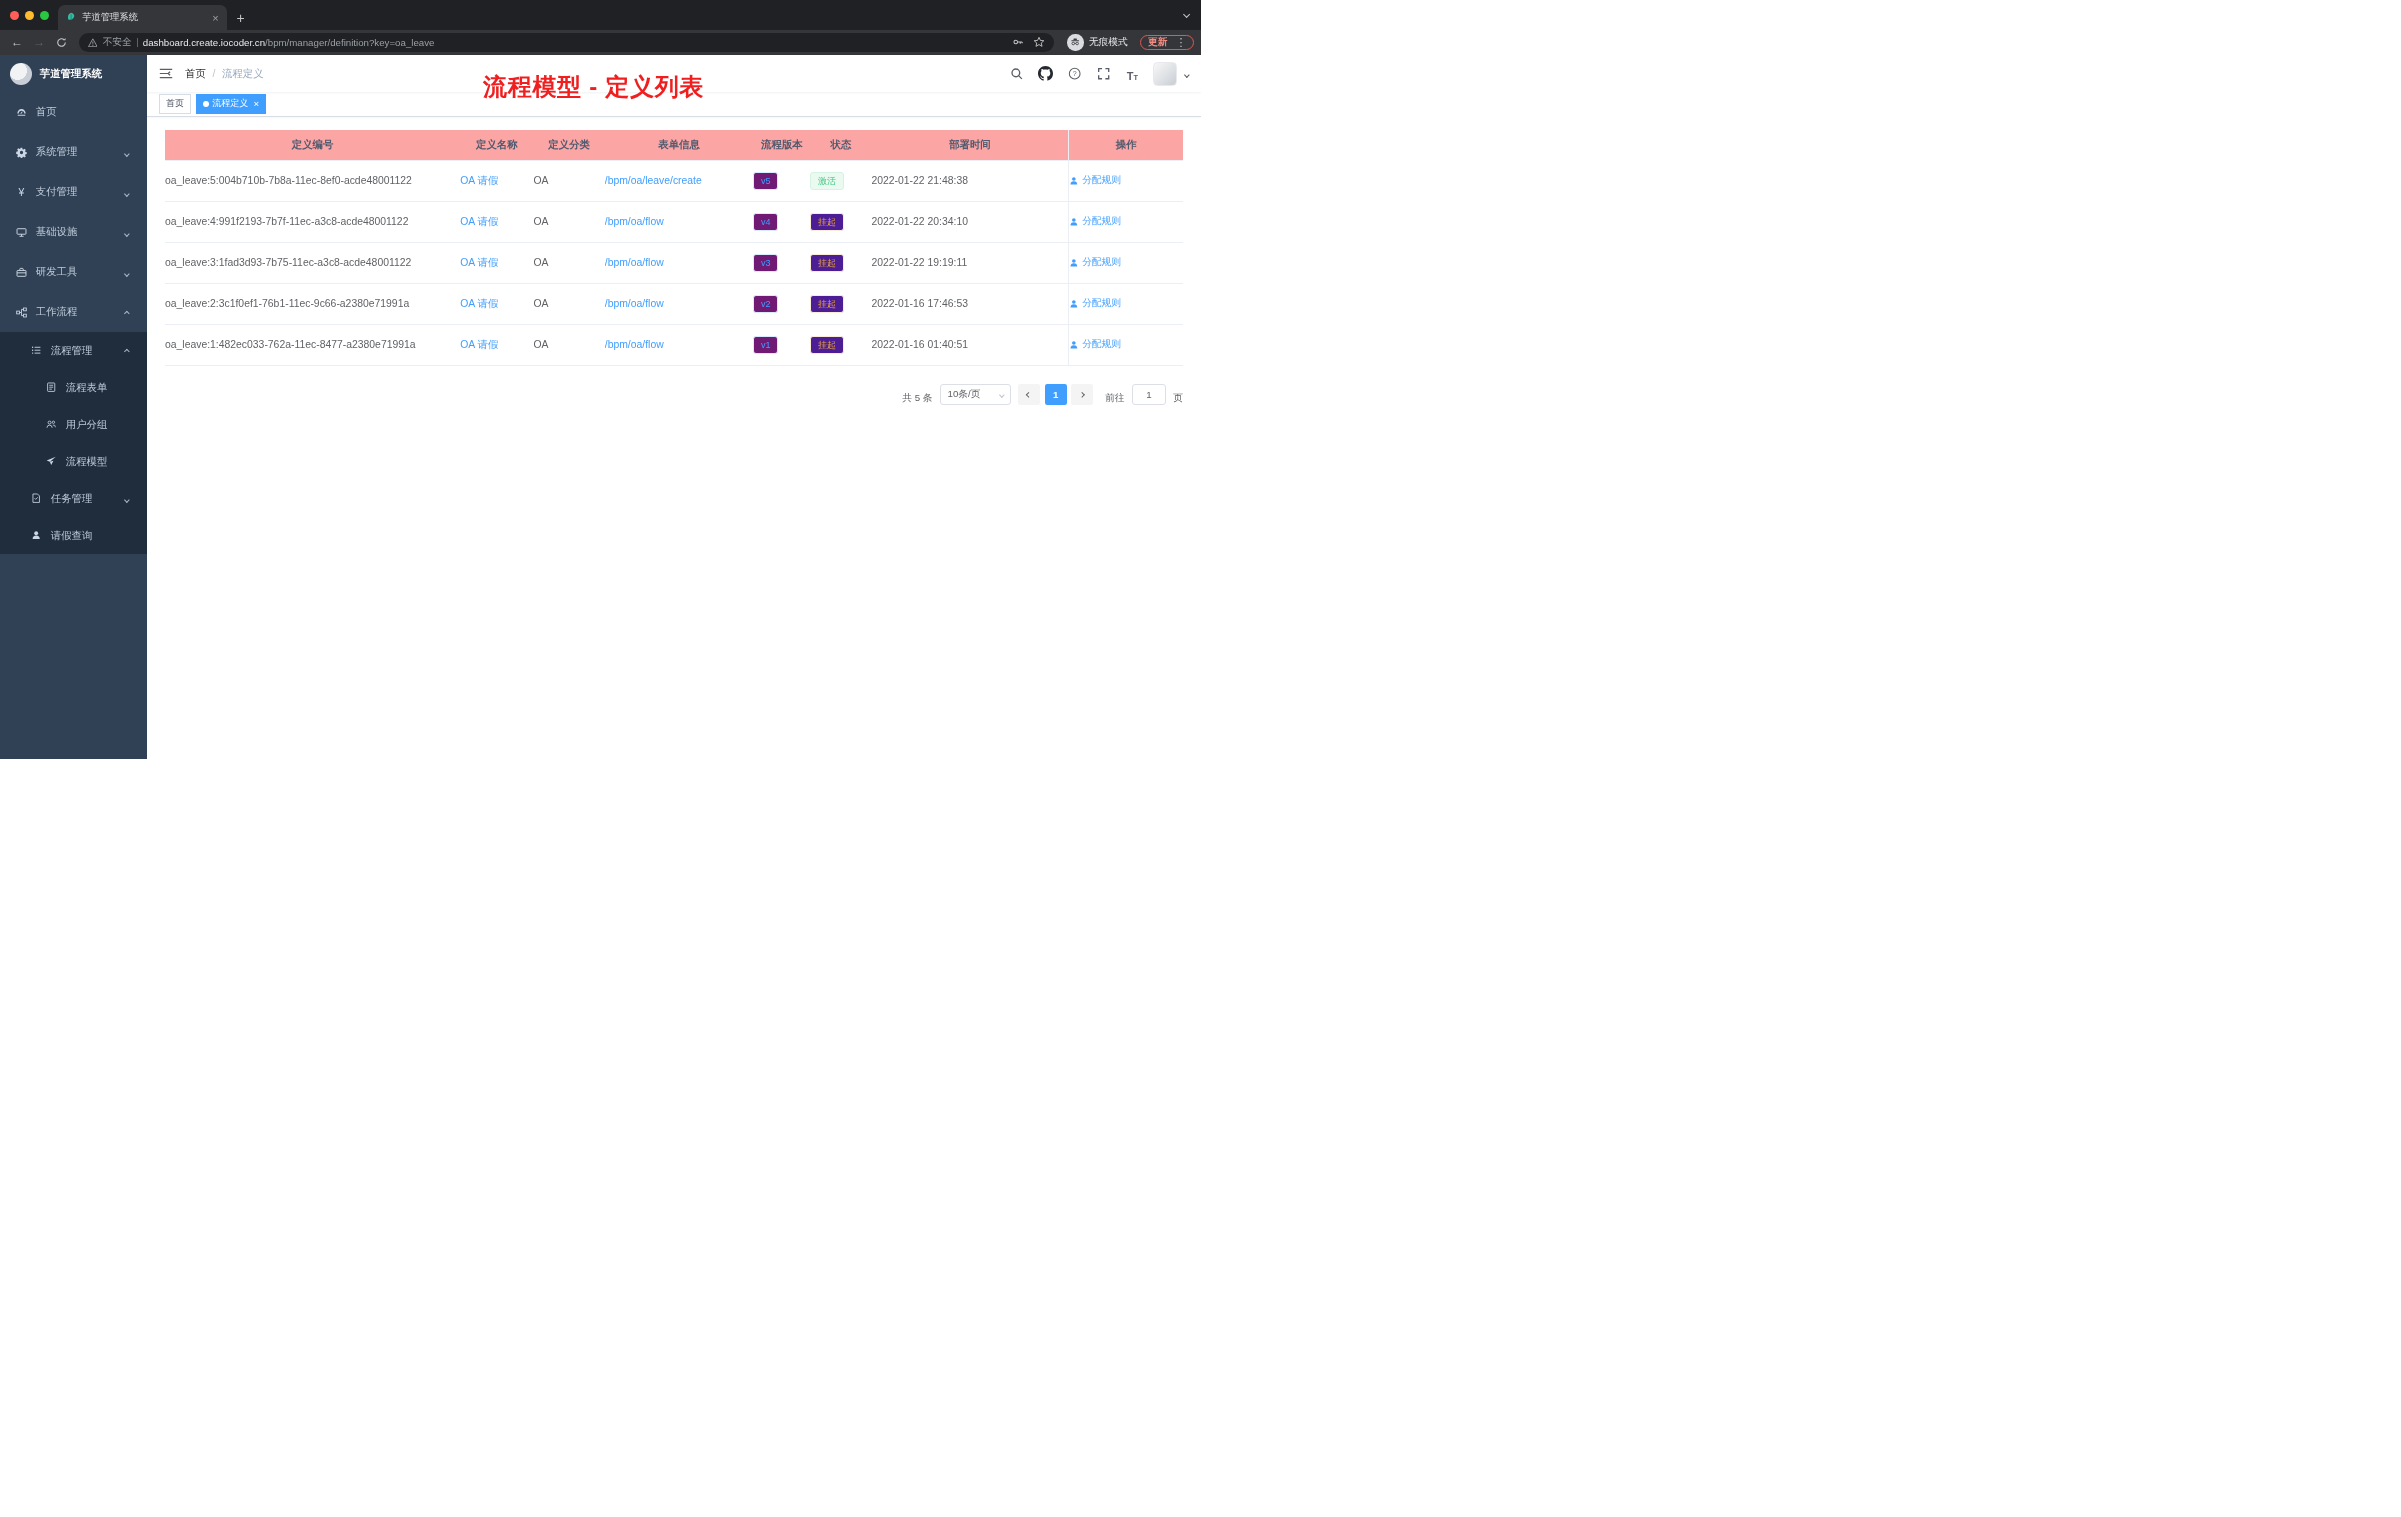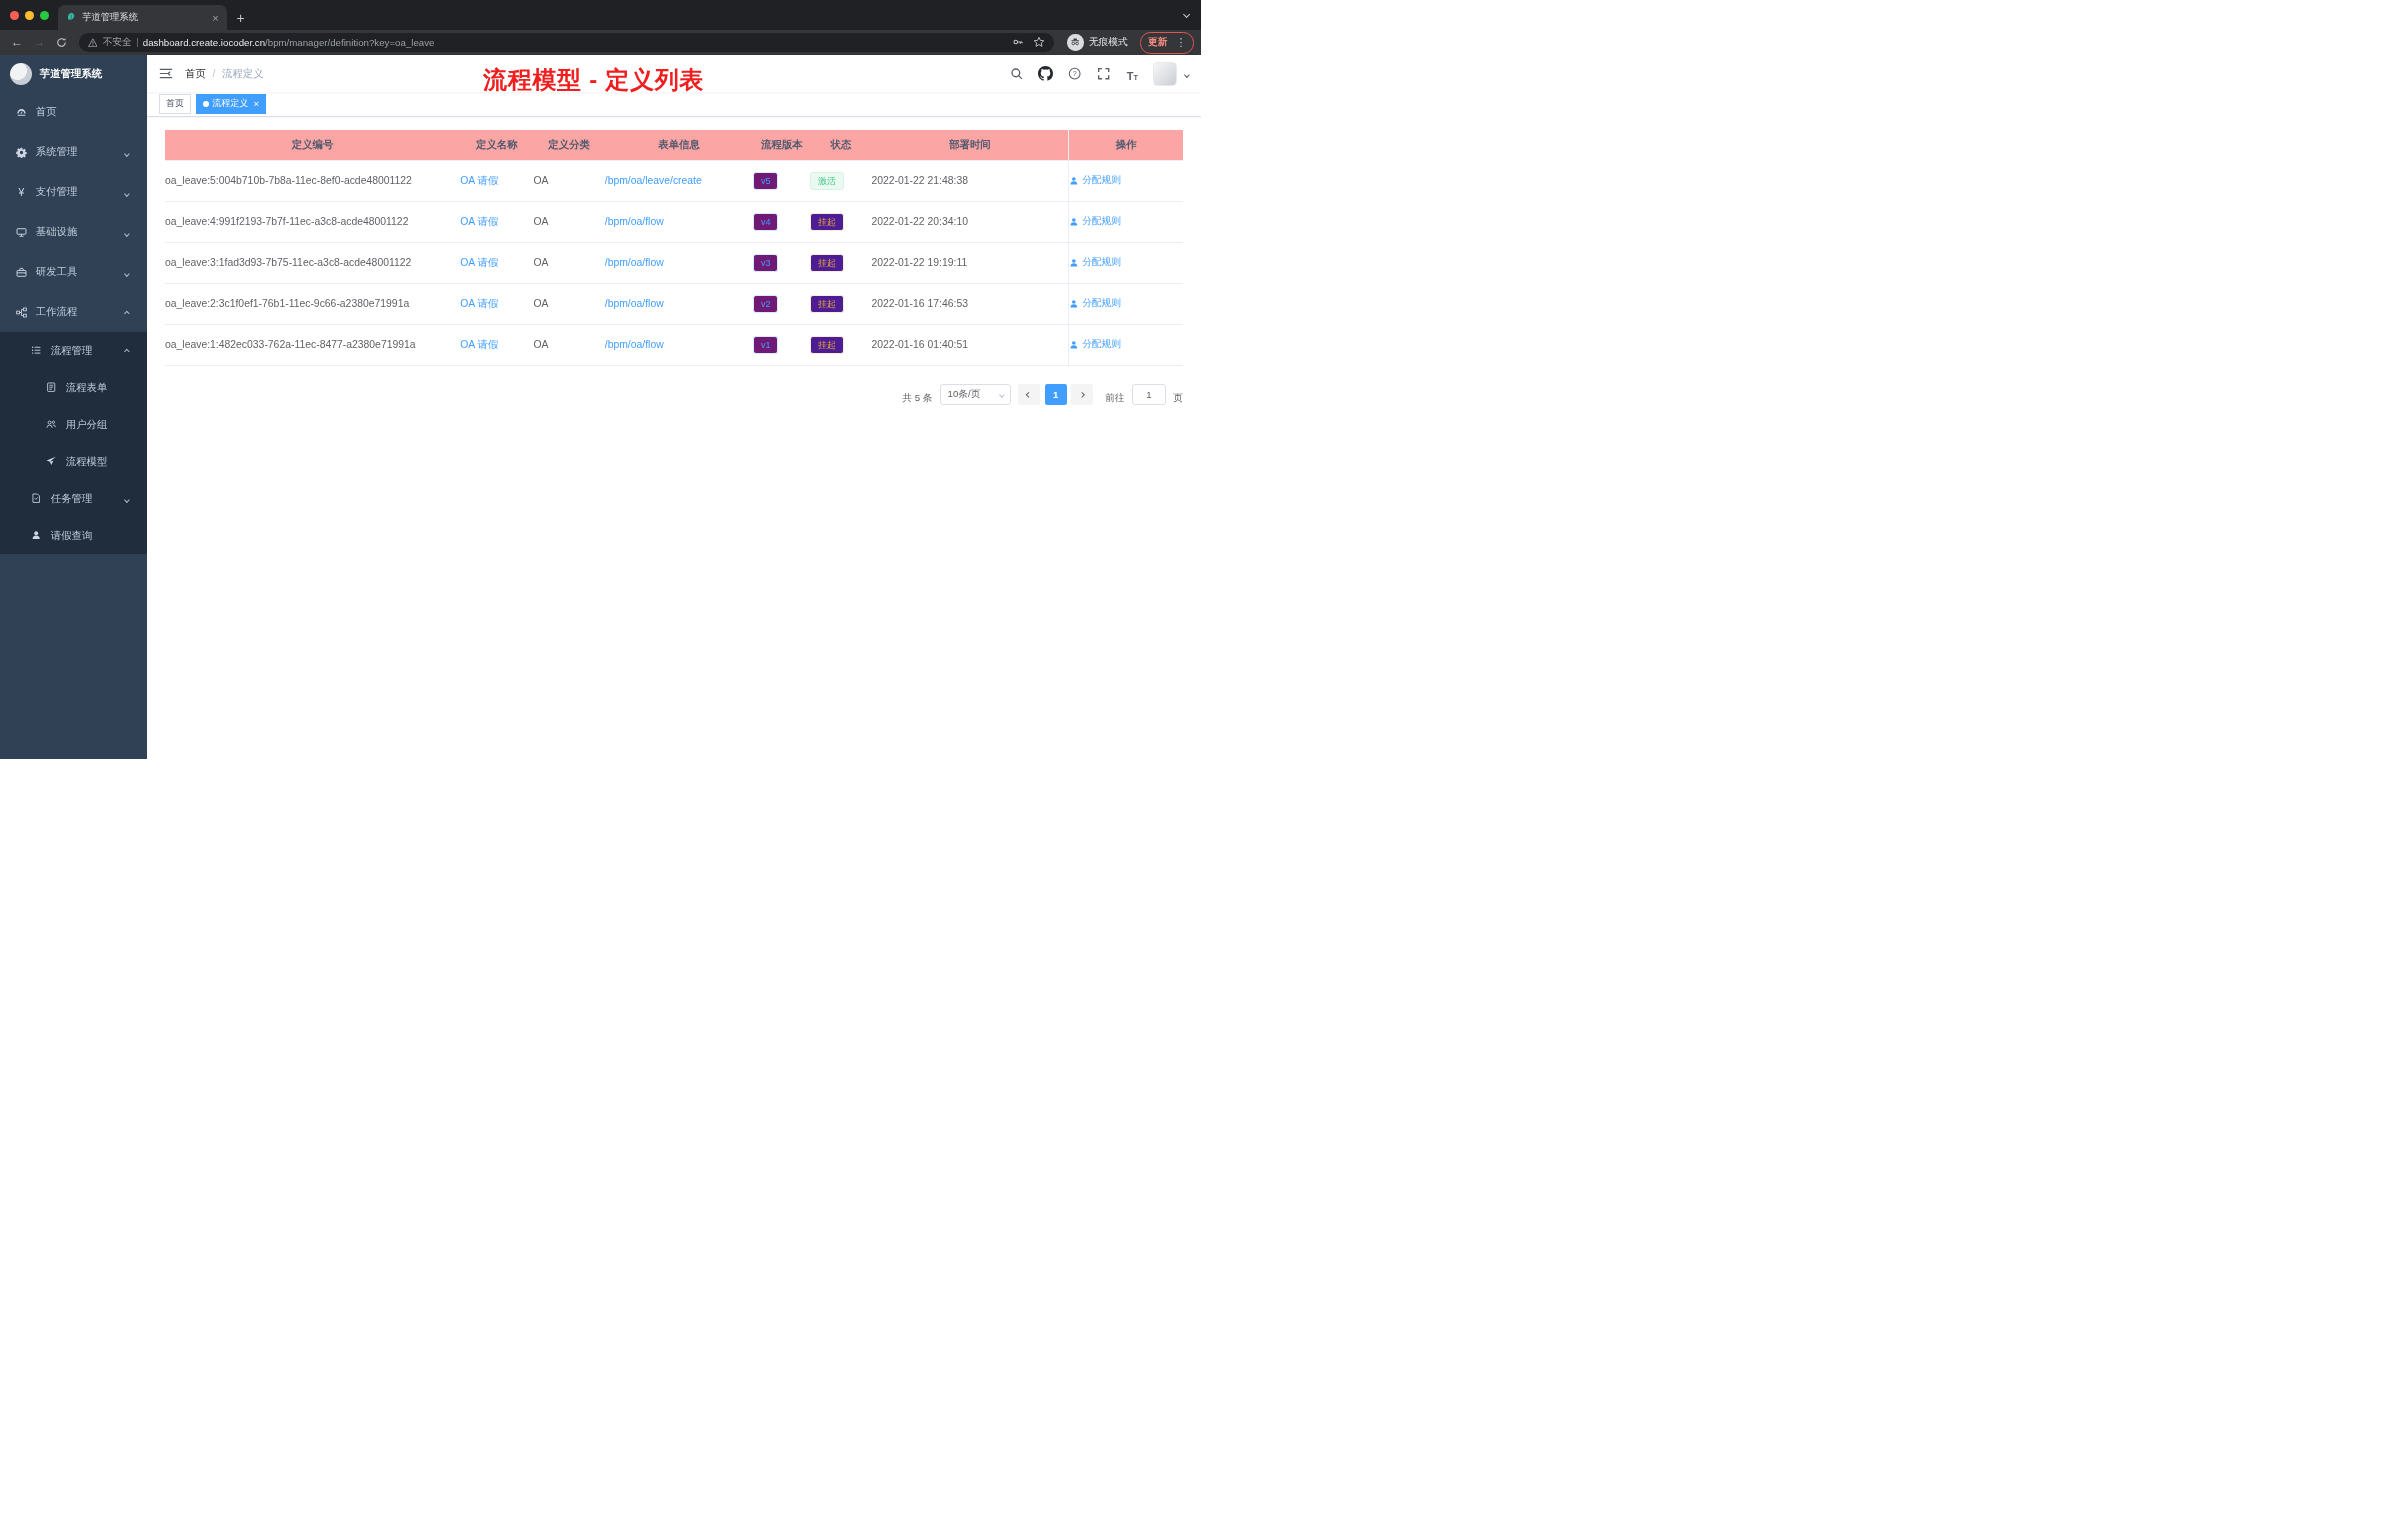--- a/index.html
+++ b/index.html
@@ -22,21 +22,21 @@
   .toolbar { height:25px; background:#35363a; display:flex; align-items:center; padding:0 7.4px; gap:3px; flex:none; }
   .nav-ico-b { width:19.3px; height:19.3px; display:flex; align-items:center; justify-content:center; color:#c4c7c5; font-size:12px; border-radius:50%; }
   .nav-ico-b.dim { color:#5f6368; }
   .urlbar { flex:1; height:19.3px; background:#202124; border-radius:9.7px; display:flex; align-items:center; padding:0 9px; margin:0 4.5px; gap:5.2px; font-size:9.7px; color:#9aa0a6; }
   .url-domain { color:#e8eaed; }
   .url-path { color:#9aa0a6; }
   .url-sep { width:0.7px; height:9.7px; background:#5f6368; }
   .url-right { margin-left:auto; display:flex; align-items:center; gap:9px; }
   .incog { display:flex; align-items:center; gap:5.2px; color:#e8eaed; font-size:9.7px; padding:0 6px; }
   .incog-circle { width:16.3px; height:16.3px; border-radius:50%; background:#dadce0; display:flex; align-items:center; justify-content:center; }
-  .update-pill { display:flex; align-items:center; gap:5.2px; border:0.7px solid #e05852; border-radius:10.4px; height:22px; padding:0 3px 0 7.4px; margin-left:3px; }
+  .update-pill { display:flex; align-items:center; gap:5.2px; border:0.7px solid #e05852; border-radius:10.4px; height:15px; padding:0 3px 0 7.4px; margin-left:3px; }
   .update-text { color:#f28b82; font-size:9.7px; font-weight:700; }
   .kebab { color:#c4c7c5; font-size:11px; padding:0 3px; }
 
   
   .app { flex:1; display:flex; min-height:0; }
   .sidebar { width:147px; background:#304156; color:#bfcbd9; flex:none; display:flex; flex-direction:column; overflow:hidden; }
   .sidebar-header { height:37px; display:flex; align-items:center; gap:7.4px; padding:0 10.4px; flex:none; }
   .logo-img { width:22px; height:22px; border-radius:50%; background:radial-gradient(circle at 35% 35%, #f2f3f5 0 45%, #c9ced6 46% 100%); flex:none; }
   .logo-title { color:#fff; font-weight:700; font-size:10.4px; white-space:nowrap; }
   .menu { flex:1; overflow:hidden; }
@@ -59,21 +59,21 @@
   .breadcrumb { display:flex; align-items:center; gap:6.7px; font-size:10.4px; }
   .bc-first { color:#303133; }
   .bc-sep { color:#c0c4cc; }
   .bc-last { color:#97a8be; }
   .nav-right { margin-left:auto; display:flex; align-items:center; gap:12.6px; }
   .nav-ico { width:16.3px; height:16.3px; display:flex; align-items:center; justify-content:center; color:#5a5e66; cursor:pointer; }
   .font-ico { font-weight:700; color:#5a5e66; display:flex; align-items:flex-end; }
   .avatar { width:24px; height:24px; border-radius:4.5px; background:linear-gradient(135deg,#f7f7f7 0%,#dcdfe3 60%,#c9cdd3 100%); border:0.7px solid #e7e9ec; }
   .avatar-caret { color:#5a5e66; margin-left:-4.5px; }
 
-  .red-annotation { position:absolute; left:336px; top:9px; z-index:3; color:#f01e1e; font-size:24px; font-weight:700; letter-spacing:0.7px; pointer-events:none; white-space:nowrap; }
+  .red-annotation { position:absolute; left:336px; top:16px; z-index:3; color:#f01e1e; font-size:24px; font-weight:700; letter-spacing:0.7px; pointer-events:none; white-space:nowrap; }
 
   .tags-view { height:25px; background:#fff; border-bottom:0.7px solid #d8dce5; box-shadow:0 0.7px 2.2px 0 rgba(0,0,0,.06); display:flex; align-items:center; padding:0 12px; gap:4.5px; flex:none; position:relative; z-index:1; }
   .tag { height:19.3px; display:flex; align-items:center; gap:3.7px; padding:0 6px; border:0.7px solid #d8dce5; background:#fff; color:#495060; font-size:9px; cursor:pointer; }
   .tag.active { background:#409eff; border-color:#409eff; color:#fff; }
   .tag-dot { width:6px; height:6px; border-radius:50%; background:#fff; }
   .tag-close { font-size:9.7px; line-height:1; padding-left:1.5px; }
 
   
   .content { flex:1; padding:13.4px 18px; background:#fff; overflow:hidden; }
   table.def-table { width:100%; border-collapse:collapse; table-layout:fixed; font-size:10.4px; color:#606266; }

